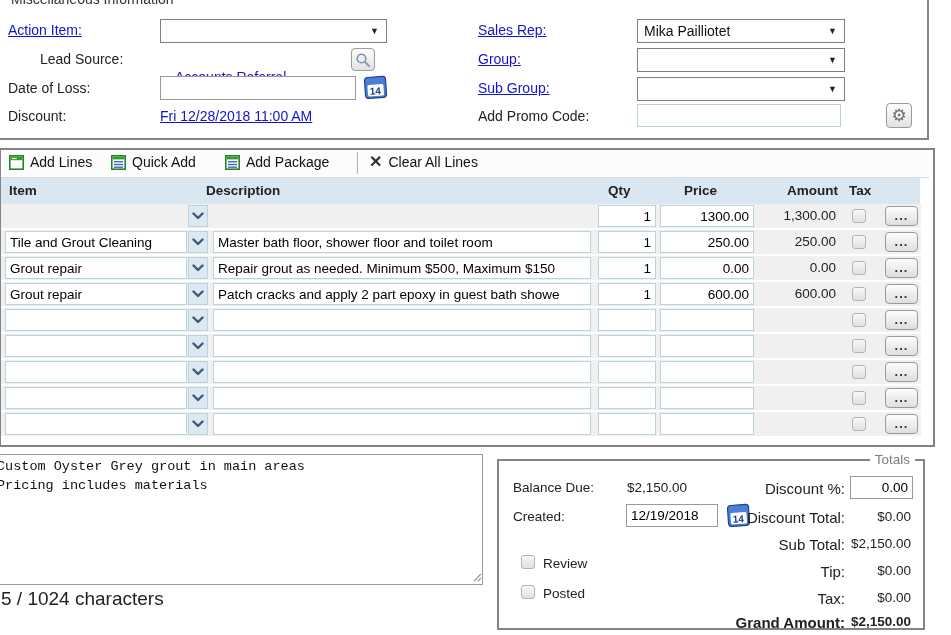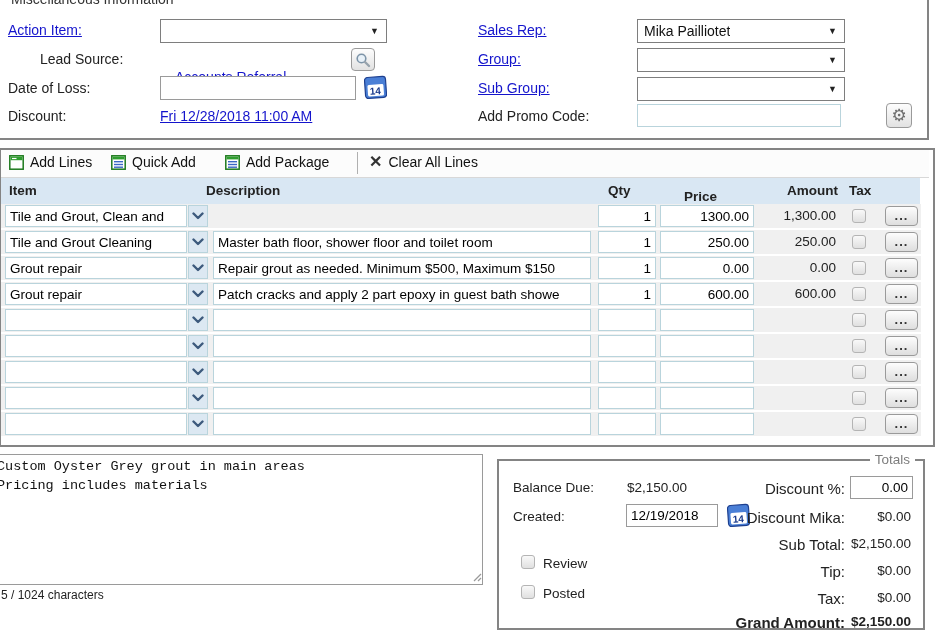--- a/index.html
+++ b/index.html
@@ -43,21 +43,21 @@
             background:linear-gradient(#f9f9f9,#e0e0e0);cursor:pointer;box-sizing:border-box;}
   .line-row .checkbox{left:851px;top:5px;}
   .dots-btn{left:884px;top:2px;width:33px;height:20px;position:absolute;border:1px solid #9a9a9a;border-radius:4px;
             background:linear-gradient(#fdfdfd,#dedede);font-family:"Liberation Sans",sans-serif;
             font-size:13px;font-weight:bold;color:#333;line-height:10px;text-align:center;
             letter-spacing:1px;cursor:pointer;padding:0;}
   
   #notes-textarea{position:absolute;left:-9px;top:454px;width:492px;height:131px;border:1px solid #9a9a9a;
                   font-family:"Liberation Mono","DejaVu Sans Mono",monospace;font-size:13.5px;line-height:19px;
                   padding:2px 5px;box-sizing:border-box;resize:none;color:#111;overflow:hidden;}
-  .counter{position:absolute;left:1px;top:588px;font-size:12px;color:#222;}
+  .counter{position:absolute;left:1px;top:588px;font-size:19px;color:#222;}
   
   .t-lbl{font-size:13.5px;color:#222;white-space:nowrap;position:absolute;}
   .t-val{font-size:13.5px;color:#222;white-space:nowrap;position:absolute;text-align:right;}
   .t-right-label{position:absolute;text-align:right;font-size:15px;color:#222;white-space:nowrap;}
   .bold{font-weight:bold;}
   svg{display:block;}
 </style>
 </head>
 <body>
 
@@ -158,28 +158,27 @@
 
   <div class="tb-item" style="left:369px;top:154px;">
     <span style="font-size:16px;color:#333;font-weight:bold;line-height:16px;">✕</span>
     <span class="tb-label">Clear All Lines</span>
   </div>
 
   <div class="abs" style="left:1px;top:178px;width:919px;height:36px;background:#d9e7f3;">
     <span class="hdr" style="left:8px;top:5px;">Item</span>
     <span class="hdr" style="left:205px;top:5px;">Description</span>
     <span class="hdr" style="left:607px;top:5px;">Qty</span>
-    <span class="hdr" style="left:683px;top:11px;">Price</span>
+    <span class="hdr" style="left:683px;top:5px;">Price</span>
     <span class="hdr" style="left:786px;top:5px;">Amount</span>
     <span class="hdr" style="left:848px;top:5px;">Tax</span>
   </div>
 
   <div class="abs" style="left:1px;top:204px;width:920px;" id="rows-container">
     <div class="line-row">
-      <input class="cell-item" value="Tile and Grout, Clean and" style="">
       <div class="chev-btn">
         <svg width="12" height="8" viewBox="0 0 12 8">
           <polyline points="1.5,1.5 6,6 10.5,1.5" fill="none" stroke="#3d5a7d" stroke-width="2.4" stroke-linecap="round" stroke-linejoin="round"></polyline>
         </svg>
       </div>
       <input class="cell-qty" value="1" style="">
       <input class="cell-price" value="1300.00" style="">
       <div class="cell-amount">1,300.00</div>
       <div class="checkbox"></div>
       <button class="dots-btn">...</button>
@@ -332,21 +331,21 @@
   </div>
 
   <div class="checkbox abs" style="left:521px;top:555px;"></div>
   <span class="t-lbl" style="left:543px;top:556px;">Review</span>
   <div class="checkbox abs" style="left:521px;top:585px;"></div>
   <span class="t-lbl" style="left:543px;top:586px;">Posted</span>
 
   <div class="t-right-label" style="left:700px;top:480px;width:145px;">Discount %:</div>
   <input class="txt" style="left: 850px; top: 476px; width: 63px; height: 23px; text-align: right; font-size: 13.5px;" value="0.00">
 
-  <div class="t-right-label" style="left:700px;top:509px;width:145px;">Discount Mika:</div>
+  <div class="t-right-label" style="left:700px;top:509px;width:145px;">Discount Total:</div>
   <div class="t-val" style="left:843px;top:509px;width:68px;">$0.00</div>
 
   <div class="t-right-label" style="left:700px;top:536px;width:145px;">Sub Total:</div>
   <div class="t-val" style="left:843px;top:536px;width:68px;">$2,150.00</div>
 
   <div class="t-right-label" style="left:700px;top:563px;width:145px;">Tip:</div>
   <div class="t-val" style="left:843px;top:563px;width:68px;">$0.00</div>
 
   <div class="t-right-label" style="left:700px;top:590px;width:145px;">Tax:</div>
   <div class="t-val" style="left:843px;top:590px;width:68px;">$0.00</div>

